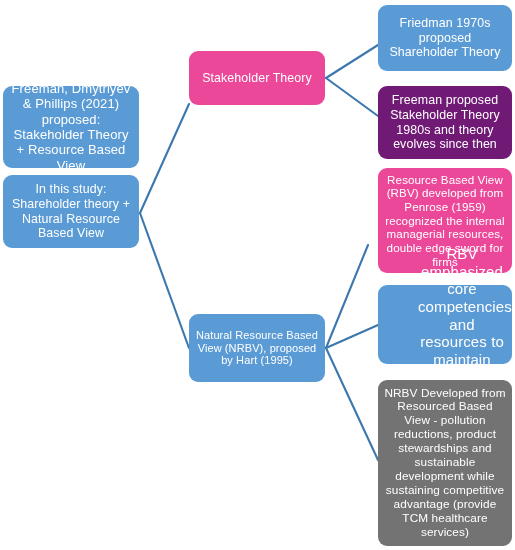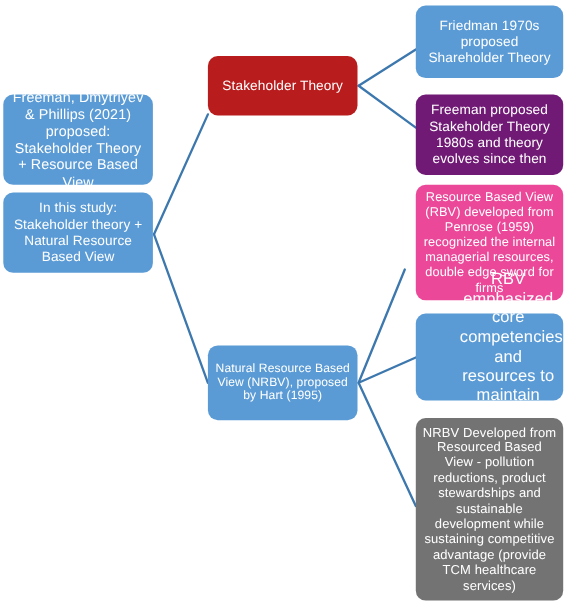--- a/index.html
+++ b/index.html
@@ -105,24 +105,24 @@
       <line x1="326" y1="348" x2="378" y2="325"></line>
       <line x1="326" y1="348" x2="378" y2="460"></line>
     </g>
   </svg>
 
   <div class="node" id="node-freeman-proposal" style="background: rgb(91, 155, 213); color: rgb(255, 255, 255);">
     <span>Freeman, Dmytriyev &amp; Phillips (2021) proposed: Stakeholder Theory + Resource Based View</span>
   </div>
 
   <div class="node" id="node-this-study" style="background: rgb(91, 155, 213); color: rgb(255, 255, 255);">
-    <span>In this study: Stakeholder theory + Natural Resource Based View</span>
+    <span>In this study: Shareholder theory + Natural Resource Based View</span>
   </div>
 
-  <div class="node" id="node-stakeholder-theory" style="background: #b91c1c; color: rgb(255, 255, 255);">
+  <div class="node" id="node-stakeholder-theory" style="background: #ec4899; color: rgb(255, 255, 255);">
     <span>Stakeholder Theory</span>
   </div>
 
   <div class="node" id="node-nrbv" style="background: rgb(91, 155, 213); color: rgb(255, 255, 255);">
     <span>Natural Resource Based View (NRBV), proposed by Hart (1995)</span>
   </div>
 
   <div class="node" id="node-friedman" style="background: rgb(91, 155, 213); color: rgb(255, 255, 255);">
     <span>Friedman 1970s proposed Shareholder Theory</span>
   </div>

